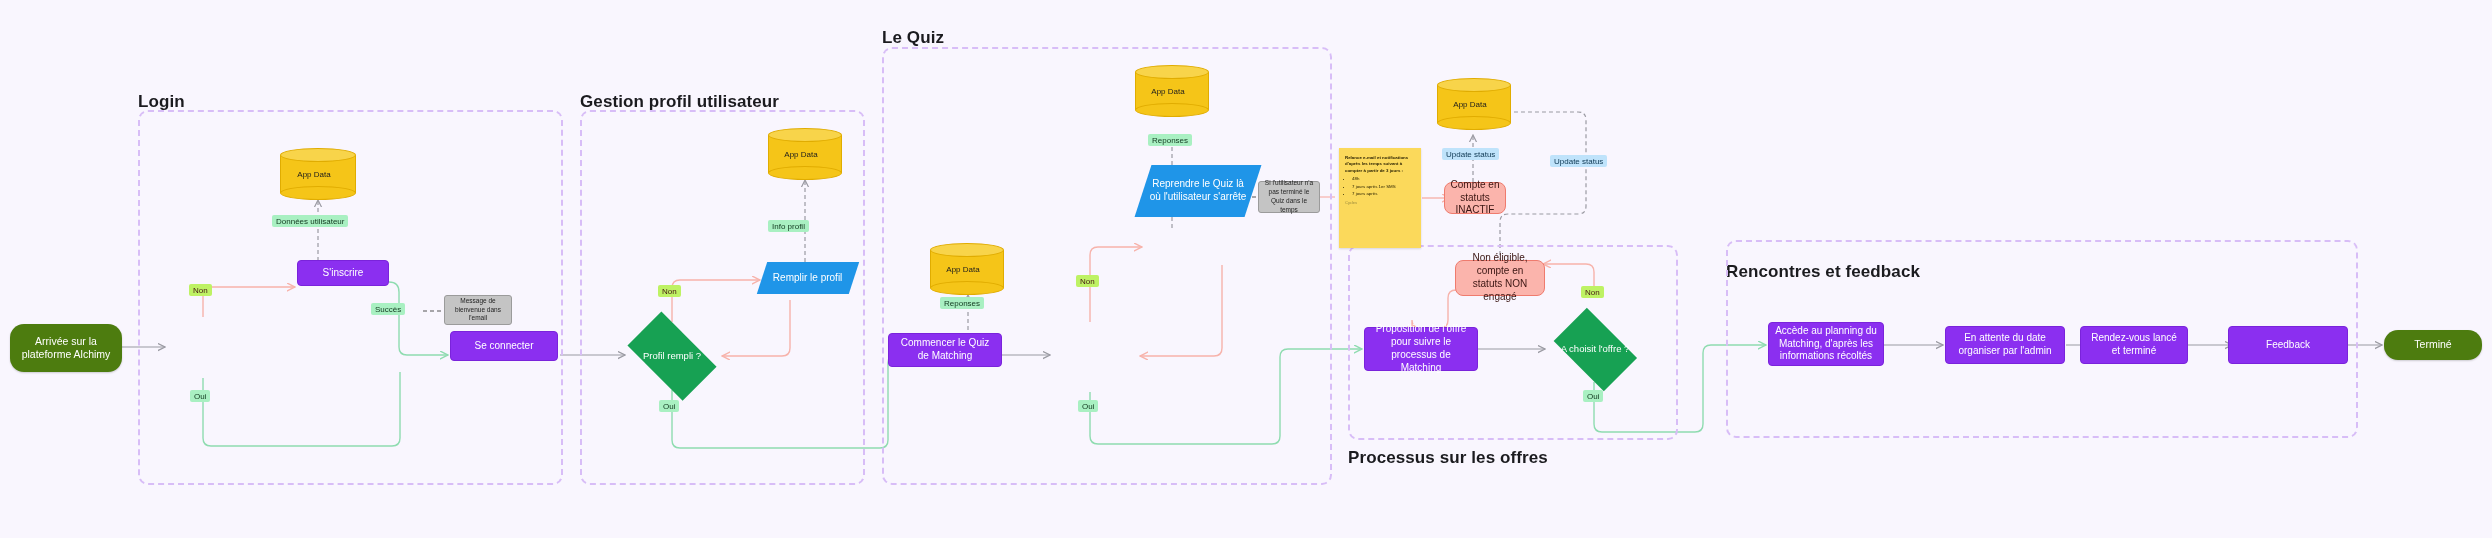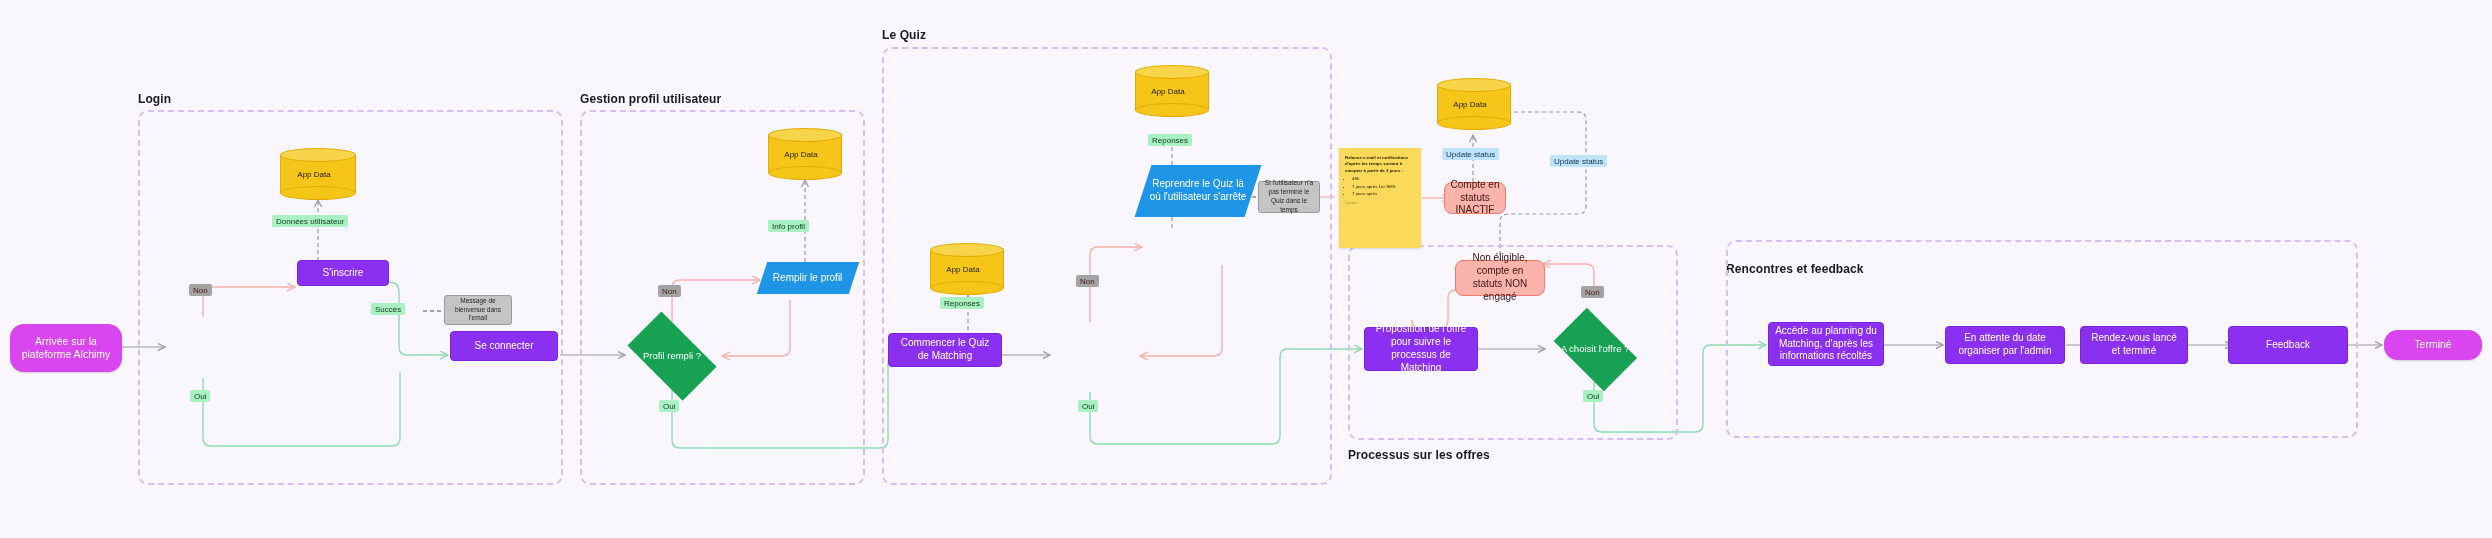--- a/index.html
+++ b/index.html
@@ -19,38 +19,38 @@
   }
   
   .lane {
     position: absolute;
     border: 2px dashed #d8bdf7;
     border-radius: 10px;
     box-sizing: border-box;
   }
   .lane-title {
     position: absolute;
-    font-size: 12px;
+    font-size: 17px;
     font-weight: bold;
     color: #1b1b1f;
     letter-spacing: .1px;
     white-space: nowrap;
   }
   
   .node {
     position: absolute;
     box-sizing: border-box;
     display: flex;
     align-items: center;
     justify-content: center;
     text-align: center;
     line-height: 1.28;
   }
   .n-terminal {
-    background: #d946ef;
+    background: #4d7c0f;
     color: #ffffff;
     border-radius: 14px;
     font-size: 10.5px;
     padding: 4px 8px;
     box-shadow: 0 1px 2px rgba(0,0,0,.18);
   }
   .n-process {
     background: #8b2ff0;
     color: #ffffff;
     border: 1.5px solid #7a23db;
@@ -160,21 +160,21 @@
   
   .elabel {
     position: absolute;
     font-size: 8px;
     padding: 1.5px 4px;
     border-radius: 2px;
     white-space: nowrap;
     z-index: 6;
   }
   .el-yes { background: #a9f0c2; color: #11381f; }
-  .el-no  { background: #a3a3a3; color: #451714; }
+  .el-no  { background: #bef264; color: #451714; }
   .el-data{ background: #a9f0c2; color: #11381f; }
   .el-blue{ background: #bfe3fb; color: #0d3752; }
   svg.edges { position:absolute; left:0; top:0; width:2492px; height:538px; z-index:0; }
 </style>
 </head>
 <body style="background: rgb(249, 246, 254);">
 
 <div id="canvas">
 
   <svg class="edges" viewBox="0 0 2492 538">

